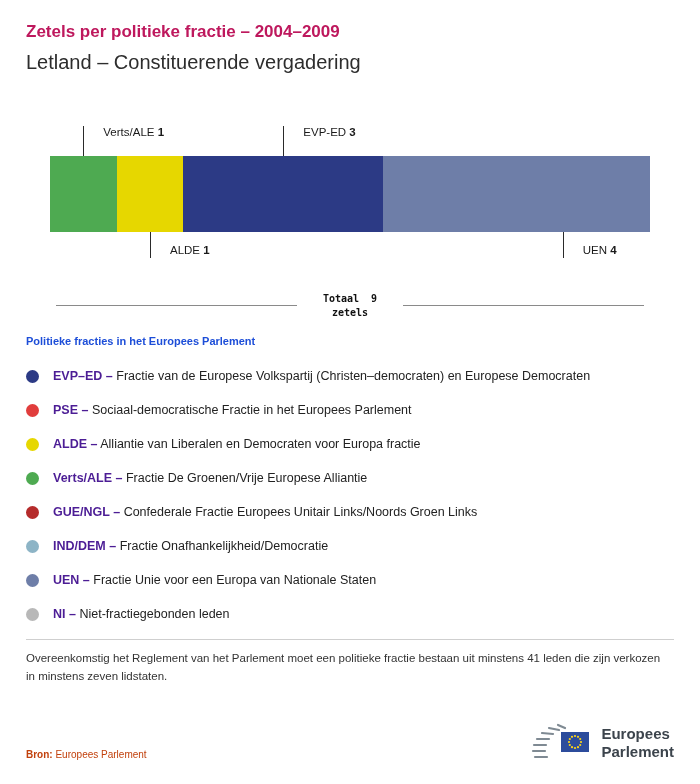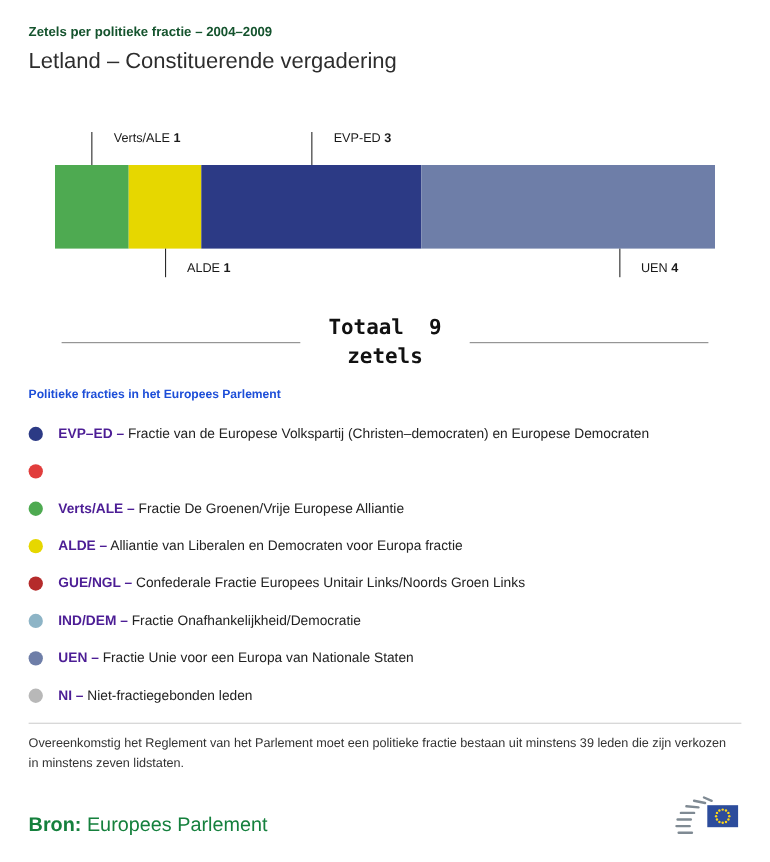--- a/index.html
+++ b/index.html
@@ -7,57 +7,57 @@
   body {
     width: 700px; height: 784px;
     font-family: "Liberation Sans", sans-serif;
     color: #1a1a1a;
   }
   .page {
     width: 700px; height: 784px;
     padding: 22px 26px 20px;
     display: flex; flex-direction: column;
   }
-  .title { font-size: 12px; font-weight: bold; color: #14532d; }
+  .title { font-size: 17px; font-weight: bold; color: #be185d; }
   .subtitle { font-size: 20px; margin-top: 9px; color: #2d2d2d; }
 
   
   .chart-area { position: relative; margin: 52px 24px 0; height: 136px; }
   .stacked-bar { position: absolute; top: 30px; left: 0; right: 0; height: 76px; display: flex; }
   .bar-segment { height: 100%; }
   .bar-label {
     position: absolute; border-left: 1px solid #2a2a2a;
     padding-left: 19px; font-size: 11.5px; white-space: nowrap; color: #1a1a1a;
   }
   .bar-label.above { top: 0; height: 30px; }
   .bar-label.below { top: 106px; height: 26px; display: flex; align-items: flex-end; padding-bottom: 2px; }
   .bar-label b { font-weight: bold; }
 
   
   .total-row { display: flex; align-items: center; gap: 26px; margin: 30px 30px 0; }
   .total-rule { flex: 1; border-top: 1px solid #8a8a8a; }
   .total-text {
     font-family: "DejaVu Sans Mono", monospace; font-weight: bold;
-    font-size: 19px; line-height: 1.35; text-align: center; white-space: pre;
+    font-size: 10px; line-height: 1.35; text-align: center; white-space: pre;
     color: #111;
   }
 
   
   .legend-title { margin-top: 16px; font-size: 11px; font-weight: bold; color: #1d4ed8; }
   .legend { margin-top: 12px; }
   .legend-row { display: flex; align-items: center; gap: 14px; height: 34px; }
   .dot { width: 13px; height: 13px; border-radius: 50%; flex: 0 0 13px; }
   .legend-text { font-size: 12.5px; color: #222; }
   .legend-text b { font-weight: bold; color: #4c1d95; }
 
   .divider { border-top: 1px solid #cfcfcf; margin-top: 8px; }
   .footnote { margin-top: 10px; font-size: 11.5px; line-height: 1.55; color: #333; max-width: 645px; }
 
   .bottom-row { margin-top: auto; display: flex; justify-content: space-between; align-items: flex-end; }
-  .source { font-size: 18px; color: #15803d; padding-bottom: 4px; }
+  .source { font-size: 10px; color: #c2410c; padding-bottom: 4px; }
   .source b { font-weight: bold; }
   .logo { display: flex; align-items: center; gap: 9px; }
   .logo-text { font-size: 15px; font-weight: bold; color: #3c444c; line-height: 1.18; }
 </style>
 </head>
 <body>
 
 <div class="page">
 
   <div class="title">Zetels per politieke fractie – 2004–2009</div>
@@ -90,49 +90,50 @@
 
   <div class="legend-title">Politieke fracties in het Europees Parlement</div>
 
   <div class="legend">
     <div class="legend-row">
       <span class="dot" style="background-color: rgb(44, 58, 133);"></span>
       <span class="legend-text"><b>EVP–ED –</b> <span>Fractie van de Europese Volkspartij (Christen–democraten) en Europese Democraten</span></span>
     </div>
     <div class="legend-row">
       <span class="dot" style="background-color: rgb(225, 61, 60);"></span>
+      <span class="legend-text"><b>PSE –</b> <span>Sociaal-democratische Fractie in het Europees Parlement</span></span>
+    </div>
+    <div class="legend-row">
+      <span class="dot" style="background-color: rgb(230, 215, 0);"></span>
+      <span class="legend-text"><b>ALDE –</b> <span>Alliantie van Liberalen en Democraten voor Europa fractie</span></span>
     </div>
     <div class="legend-row">
       <span class="dot" style="background-color: rgb(78, 170, 81);"></span>
       <span class="legend-text"><b>Verts/ALE –</b> <span>Fractie De Groenen/Vrije Europese Alliantie</span></span>
-    </div>
-    <div class="legend-row">
-      <span class="dot" style="background-color: rgb(230, 215, 0);"></span>
-      <span class="legend-text"><b>ALDE –</b> <span>Alliantie van Liberalen en Democraten voor Europa fractie</span></span>
     </div>
     <div class="legend-row">
       <span class="dot" style="background-color: rgb(181, 43, 43);"></span>
       <span class="legend-text"><b>GUE/NGL –</b> <span>Confederale Fractie Europees Unitair Links/Noords Groen Links</span></span>
     </div>
     <div class="legend-row">
       <span class="dot" style="background-color: rgb(141, 180, 198);"></span>
       <span class="legend-text"><b>IND/DEM –</b> <span>Fractie Onafhankelijkheid/Democratie</span></span>
     </div>
     <div class="legend-row">
       <span class="dot" style="background-color: rgb(110, 126, 168);"></span>
       <span class="legend-text"><b>UEN –</b> <span>Fractie Unie voor een Europa van Nationale Staten</span></span>
     </div>
     <div class="legend-row">
       <span class="dot" style="background-color: rgb(184, 184, 184);"></span>
       <span class="legend-text"><b>NI –</b> <span>Niet-fractiegebonden leden</span></span>
     </div>
   </div>
 
   <div class="divider"></div>
-  <div class="footnote">Overeenkomstig het Reglement van het Parlement moet een politieke fractie bestaan uit minstens 39 leden die zijn verkozen in minstens zeven lidstaten.</div>
+  <div class="footnote">Overeenkomstig het Reglement van het Parlement moet een politieke fractie bestaan uit minstens 41 leden die zijn verkozen in minstens zeven lidstaten.</div>
 
   <div class="bottom-row">
     <div class="source"><b>Bron:</b> <span>Europees Parlement</span></div>
     <div class="logo">
       <svg width="62" height="42" viewBox="0 0 62 42" aria-hidden="true">
         <g stroke="#7f8a93" stroke-width="2.2" stroke-linecap="round">
           <line x1="5" y1="35" x2="17" y2="35"></line>
           <line x1="3" y1="29" x2="15" y2="29"></line>
           <line x1="4" y1="23" x2="16" y2="23"></line>
           <line x1="7" y1="17" x2="19" y2="17"></line>
@@ -149,16 +150,17 @@
           <circle cx="50.2" cy="23" r="1.1"></circle>
           <circle cx="48" cy="25.2" r="1.1"></circle>
           <circle cx="45" cy="26" r="1.1"></circle>
           <circle cx="42" cy="25.2" r="1.1"></circle>
           <circle cx="39.8" cy="23" r="1.1"></circle>
           <circle cx="39" cy="20" r="1.1"></circle>
           <circle cx="39.8" cy="17" r="1.1"></circle>
           <circle cx="42" cy="14.8" r="1.1"></circle>
         </g>
       </svg>
+      <div class="logo-text"><span>Europees</span><br><span>Parlement</span></div>
     </div>
   </div>
 
 </div>
 
 </body></html>

